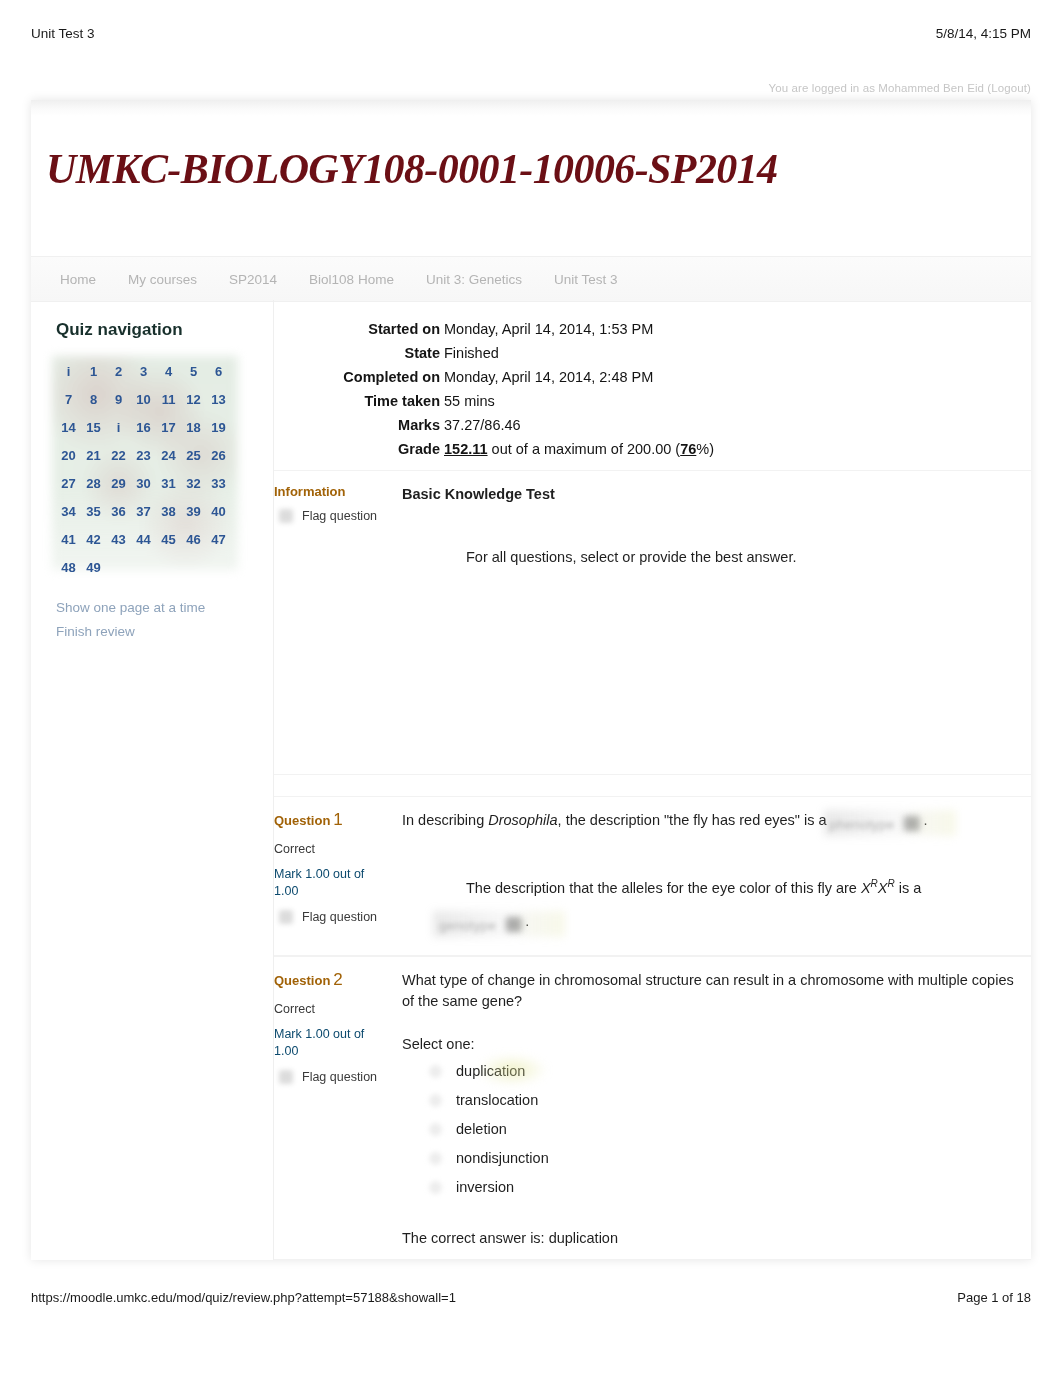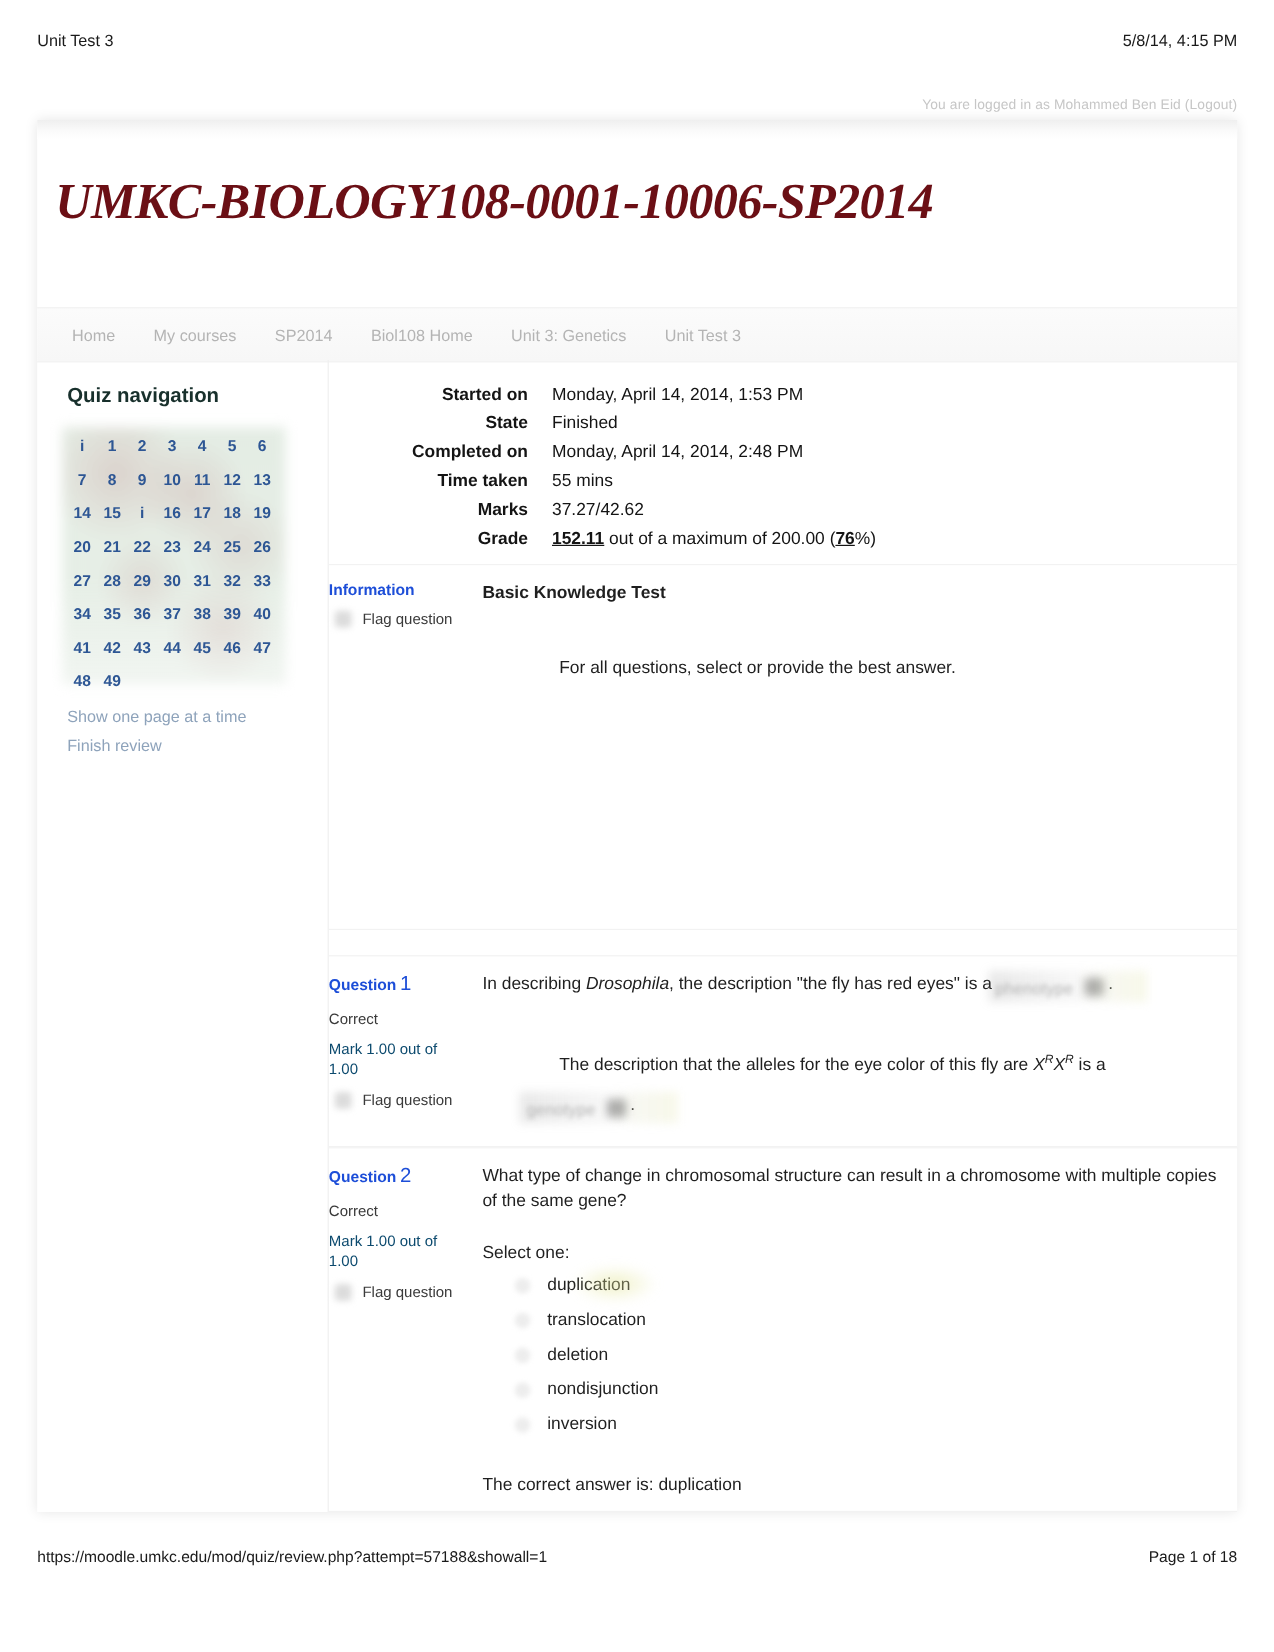--- a/index.html
+++ b/index.html
@@ -194,21 +194,21 @@
     height: 28px;
     line-height: 28px;
     text-align: center;
     font-size: 13px;
     font-weight: bold;
     color: #2d5694;
     cursor: pointer;
   }
   .qlink {
     display: block;
-    margin-top: 8px;
+    margin-top: 18px;
     font-size: 13.5px;
     color: #8ea3bb;
     cursor: pointer;
     position: relative;
     z-index: 2;
   }
   .qlink.second { margin-top: 9px; }
 
   
   .summary {
@@ -223,21 +223,21 @@
   .summary td {
     font-size: 14.5px;
     padding: 4px 0;
     vertical-align: top;
   }
   .summary td.k {
     text-align: right;
     font-weight: bold;
     color: #141414;
     width: 166px;
-    padding-right: 20px;
+    padding-right: 4px;
     white-space: nowrap;
   }
   .summary td.v {
     color: #141414;
     white-space: nowrap;
   }
   .summary .b { font-weight: bold; text-decoration: underline; }
 
   
   .qbox {
@@ -250,21 +250,21 @@
   }
   .qbox .qside {
     position: absolute;
     left: 0;
     top: 13px;
     width: 128px;
   }
   .qside .qno {
     font-size: 13px;
     font-weight: bold;
-    color: #1d4ed8;
+    color: #a16207;
   }
   .qside .qno .num {
     font-size: 17px;
     font-weight: normal;
     padding-left: 3px;
   }
   .qside .qstate {
     font-size: 12.5px;
     color: #3a3a3a;
     margin-top: 12px;
@@ -544,21 +544,21 @@
         <tr>
           <td class="k">Completed on</td>
           <td class="v">Monday, April 14, 2014, 2:48 PM</td>
         </tr>
         <tr>
           <td class="k">Time taken</td>
           <td class="v">55 mins</td>
         </tr>
         <tr>
           <td class="k">Marks</td>
-          <td class="v">37.27/42.62</td>
+          <td class="v">37.27/86.46</td>
         </tr>
         <tr>
           <td class="k">Grade</td>
           <td class="v"><span class="b">152.11</span><span> out of a maximum of 200.00 (</span><span class="b">76</span><span>%)</span></td>
         </tr>
       </tbody>
         </table>
     </div>
 
     <div class="qbox" style="top:170px; height:305px;">

